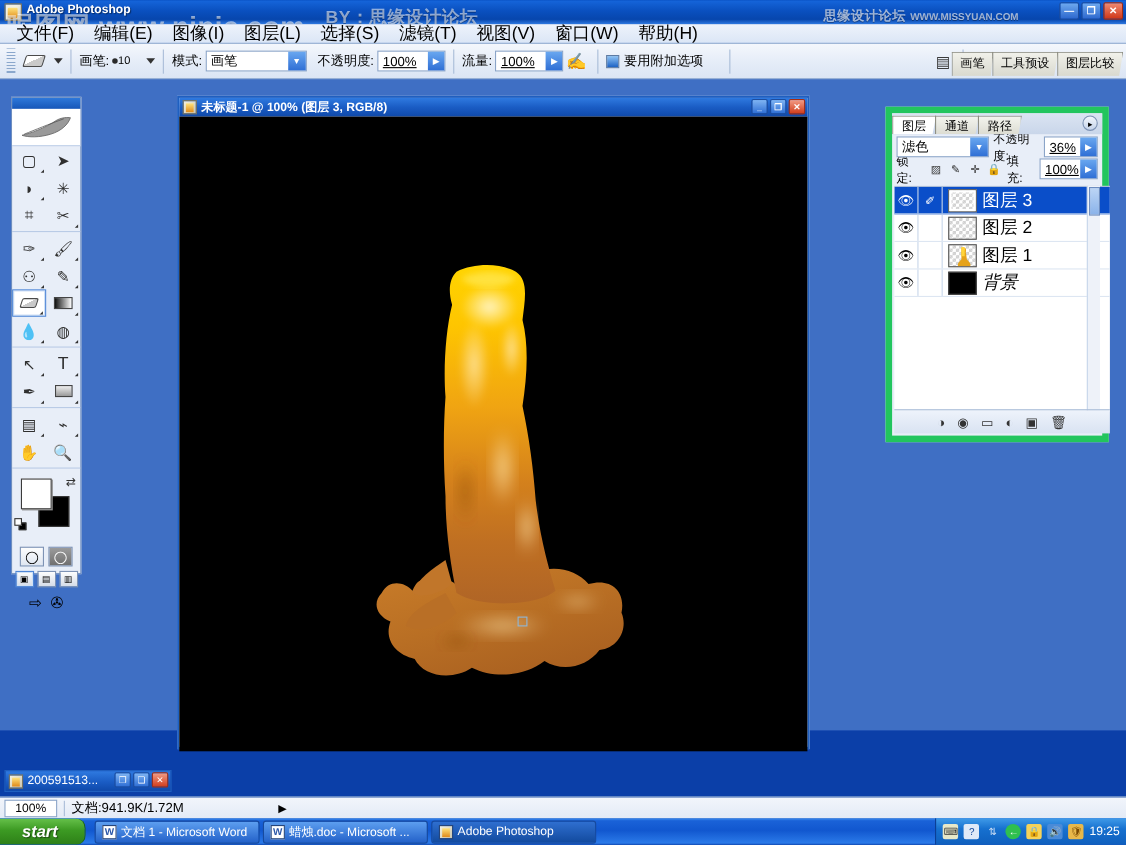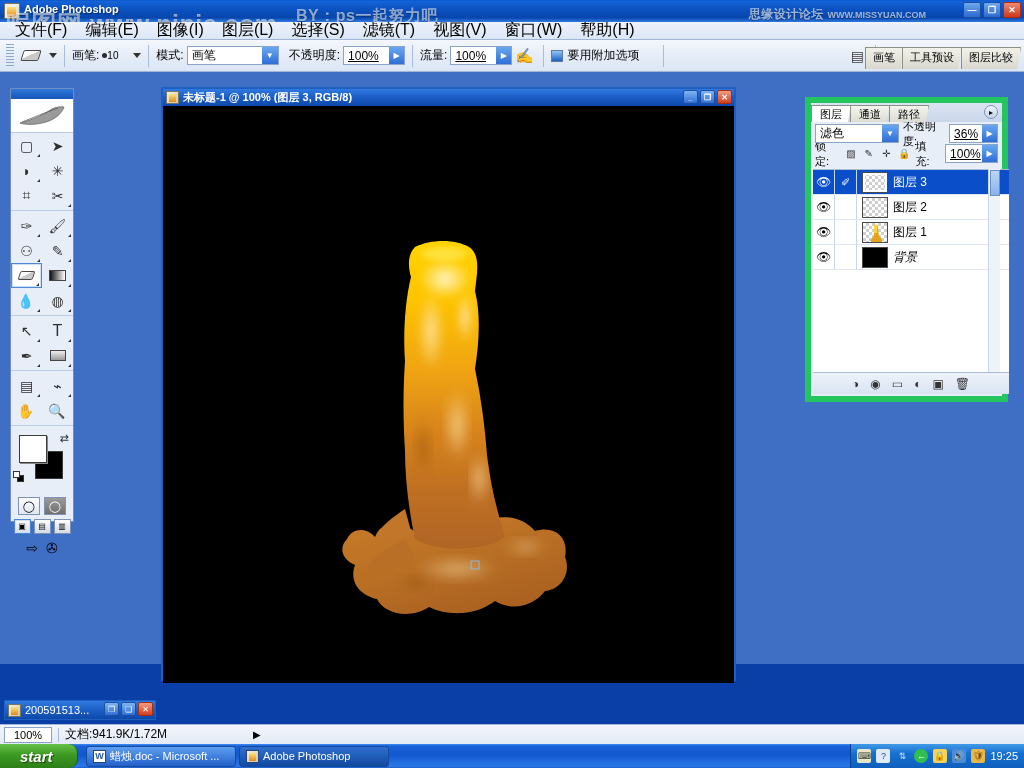--- a/index.html
+++ b/index.html
@@ -205,21 +205,21 @@
   .link-cell { width:22px; display:flex; align-items:center; justify-content:center; border-right:1px solid #c7d6ea; height:100%; font-size:11px;}
   .thumb {
     width:26px; height:21px; margin:0 5px; border:1px solid #4a4a4a; position:relative; overflow:hidden;
     background-image:
       linear-gradient(45deg,#cfcfcf 25%,transparent 25%,transparent 75%,#cfcfcf 75%),
       linear-gradient(45deg,#cfcfcf 25%,transparent 25%,transparent 75%,#cfcfcf 75%);
     background-size:6px 6px; background-position:0 0,3px 3px; background-color:#fff;
   }
   .layer-row.sel .thumb { outline:2px solid #fff; outline-offset:-3px; }
   .thumb.black { background:#000; background-image:none; }
-  .layer-name { font-size:12px; }
+  .layer-name { font-size:16px; }
   .layer-name.bg { font-style:italic; }
   .lock-ico { position:absolute; right:6px; font-size:11px; }
   .lp-bottom { position:absolute; left:2px; bottom:2px; width:196px; height:22px; background:linear-gradient(180deg,#eef3fb,#d9e3f2);
     display:flex; align-items:center; justify-content:center; gap:11px; border-top:1px solid #a9bcd8; }
   .lp-btn { font-size:12px; color:#333; display:flex; align-items:center; }
   .lp-scroll { position:absolute; right:2px; top:66px; width:12px; height:205px; background:#eef2f9; border-left:1px solid #c7d6ea;}
   .lp-thumbbar { width:10px; height:26px; background:linear-gradient(180deg,#bcd5f5,#8ab3ea); margin:1px; border:1px solid #6e8ec0;}
 
   
   .minidoc {
@@ -277,21 +277,21 @@
 </style>
 </head>
 <body>
 
 <div id="app">
 
   <div class="titlebar">
     <div class="ps-ico"></div>
     <div class="ps-title">Adobe Photoshop</div>
     <div class="wm wm-left">昵图网 www.nipic.com</div>
-    <div class="wm wm-mid">BY：ps一起努力吧</div>
+    <div class="wm wm-mid">BY：思缘设计论坛</div>
     <div class="wm wm-right">
       <span>思缘设计论坛</span>
       <small>WWW.MISSYUAN.COM</small>
     </div>
     <div class="winbtns">
       <div class="winbtn">—</div>
       <div class="winbtn">❐</div>
       <div class="winbtn close">✕</div>
     </div>
   </div>
@@ -600,20 +600,24 @@
     <div class="sb-sep"></div>
     <div class="sb-docinfo">文档:941.9K/1.72M</div>
     <div class="sb-arrow">▶</div>
   </div>
 
   <div class="taskbar">
     <div class="startbtn">start</div>
     <div class="tasks">
       <div class="taskitem">
         <span class="ti-ico word"></span>
+        <span>文档 1 - Microsoft Word</span>
+      </div>
+      <div class="taskitem">
+        <span class="ti-ico word"></span>
         <span>蜡烛.doc - Microsoft ...</span>
       </div>
       <div class="taskitem act">
         <span class="ti-ico ps"></span>
         <span>Adobe Photoshop</span>
       </div>
     </div>
     <div class="tray">
       <span class="tray-ico" style="background:#e8e8c8;color:#333">⌨</span>
       <span class="tray-ico" style="background:#dfe9f7;color:#14489c">?</span>

